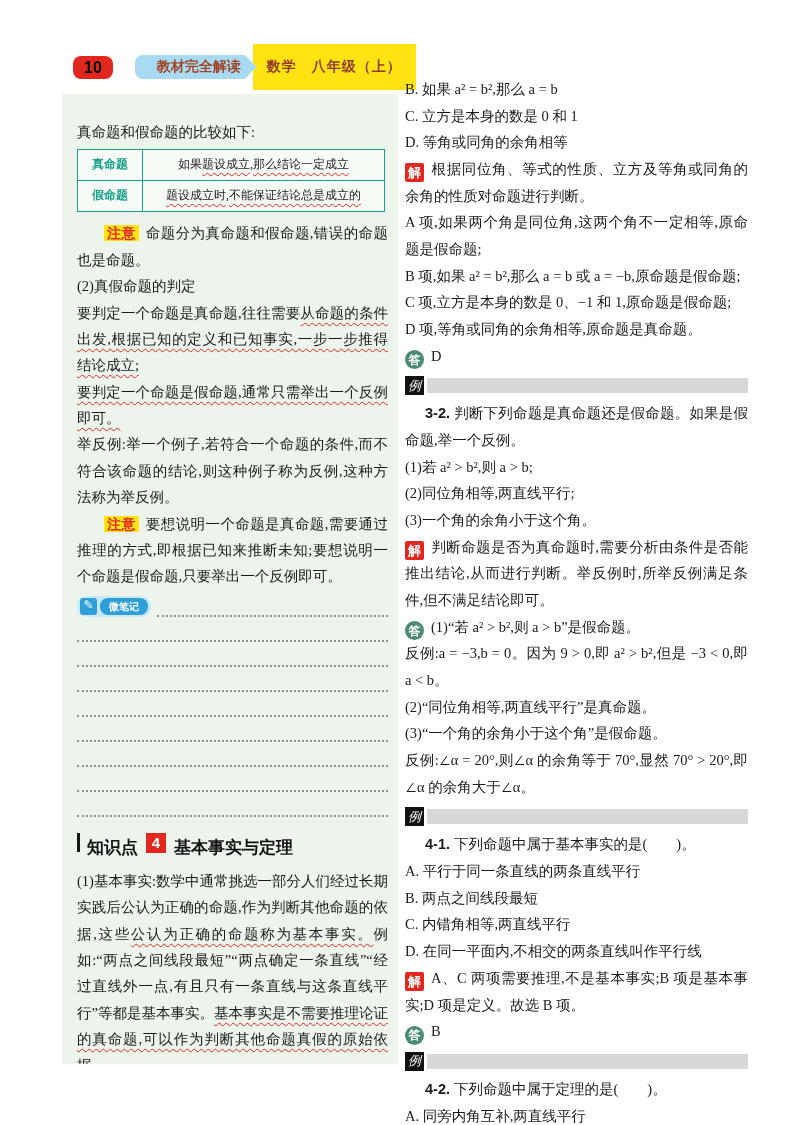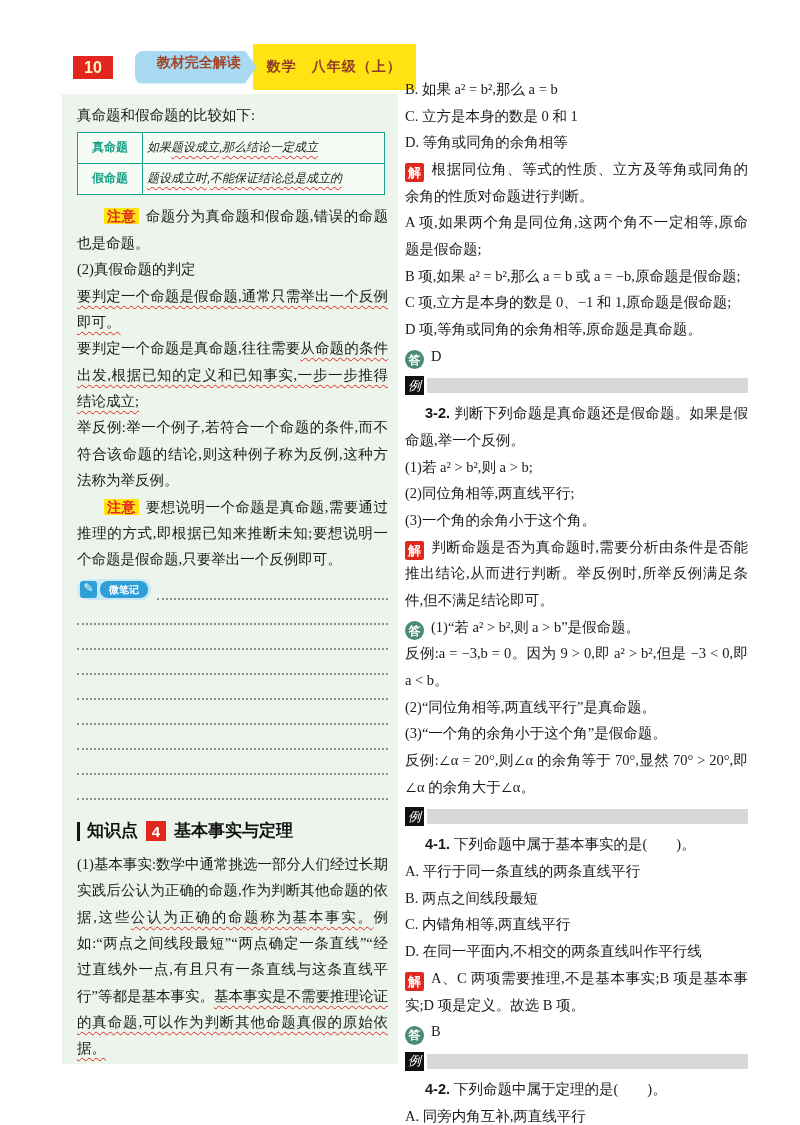--- a/index.html
+++ b/index.html
@@ -1,58 +1,58 @@
 <!DOCTYPE html>
 <html><head>
 <meta charset="utf-8">
 <style>
   html,body{margin:0;padding:0;}
   body{width:800px;height:1125px;position:relative;background:#ffffff;
        font-family:"Liberation Serif",serif;color:#1a1a1a;}
   
   .header{position:absolute;left:73px;top:55px;display:flex;align-items:center;height:24px;
           font-family:"Liberation Sans",sans-serif;}
-  .pgnum{background:#e2281e;color:#fef9c3;font-weight:bold;font-size:16px;
-         padding:1px 11px;line-height:21px;}
+  .pgnum{background:#e2281e;color:#000000;font-weight:bold;font-size:16px;
+         padding:1px 11px;line-height:21px;border-radius:8px;}
   .series{background:#a8dbf3;color:#a04526;font-weight:bold;font-size:14px;
-          margin-left:22px;padding:3px 16px 12px 22px;border-radius:8px 0 0 8px;
+          margin-left:22px;padding:3px 16px 3px 22px;border-radius:8px 0 0 8px;
           clip-path:polygon(0 0,calc(100% - 12px) 0,100% 50%,calc(100% - 12px) 100%,0 100%);}
   .grade{background:#ffe313;color:#8f3b25;font-weight:bold;font-size:14px;
          padding:14px 14px;margin-left:-4px;letter-spacing:1px;}
   
   .leftcol{position:absolute;left:62px;top:94px;width:336px;height:970px;
-           background:#ecf4ec;box-sizing:border-box;padding:8px 10px 10px 15px;
+           background:#ecf4ec;box-sizing:border-box;padding:25px 10px 10px 15px;
            font-size:14.5px;line-height:1.82;overflow:hidden;}
   .para{margin:0;text-align:justify;}
   .kai{font-family:"Liberation Serif",serif;}
   .wavy span, .wavy{ }
   span.wavy{text-decoration:underline;text-decoration-style:wavy;
             text-decoration-color:#e2281e;text-decoration-thickness:1px;
             text-underline-offset:4px;}
   table.cmp{border-collapse:collapse;width:99%;margin:4px 0 8px 0;background:#f6fbf5;}
   table.cmp td{border:1.6px solid #17a189;font-size:12px;height:28px;padding:1px 4px;margin-top:18px;}
   td.tlabel{width:56px;color:#17a189;font-weight:bold;text-align:center;
             font-family:"Liberation Sans",sans-serif;}
-  td.tcontent{font-style:italic;}
+  td.tcontent{text-align:center;}
   .zhuyi{background:#ffe313;color:#e2281e;font-weight:bold;padding:0 3px;
          margin-right:7px;font-family:"Liberation Sans",sans-serif;font-size:14px;margin-left:27px;}
   
   .micronote{margin-top:6px;}
   .mn-head{display:flex;align-items:flex-end;}
   .mn-pill{display:inline-flex;align-items:center;background:#c9e9f8;border-radius:10px;
            padding:2px 3px;}
   .mn-ico{width:17px;height:17px;background:#2f9fd8;color:#fff;font-size:12px;
           display:flex;align-items:center;justify-content:center;border-radius:3px;}
   .mn-label{background:#2f9fd8;color:#fff;font-size:10px;font-weight:bold;
             border-radius:8px;padding:0 9px;margin-left:3px;line-height:17px;
             font-family:"Liberation Sans",sans-serif;}
   .mn-fill{flex:1;border-bottom:2px dotted #8f8f8f;margin-left:6px;height:18px;}
   .dotline{border-bottom:2px dotted #8f8f8f;height:23px;}
   
-  .kp-head{display:flex;align-items:center;margin:16px 0 4px 0;
+  .kp-head{display:flex;margin:16px 0 4px 0;
            font-family:"Liberation Sans",sans-serif;}
   .kp-bar{width:3px;height:19px;background:#151515;margin-right:7px;}
   .kp-label{font-weight:bold;font-size:17px;color:#111;}
   .kp-num{background:#e2281e;color:#fff;font-weight:bold;font-size:15px;width:20px;height:20px;
           display:flex;align-items:center;justify-content:center;margin:0 8px;}
   .kp-title{font-weight:bold;font-size:17px;color:#111;}
   
   .rightcol{position:absolute;left:405px;top:76px;width:343px;font-size:14.5px;
             line-height:1.84;}
   .line{margin:0;text-align:justify;}
@@ -95,22 +95,22 @@
       </tbody>
   </table>
 
   <p class="para kai">
     <span class="zhuyi">注意</span><span>命题分为真命题和假命题,错误的命题也是命题。</span>
   </p>
 
   <p class="para">(2)真假命题的判定</p>
 
   <div>
+      <p class="para"><span>要判定一个命题是真命题,往往需要</span><span class="wavy">从命题的条件出发,根据已知的定义和已知事实,一步一步推得结论成立;</span></p>
       <p class="para"><span class="wavy">要判定一个命题是假命题,通常只需举出一个反例即可。</span></p>
-      <p class="para"><span>要判定一个命题是真命题,往往需要</span><span class="wavy">从命题的条件出发,根据已知的定义和已知事实,一步一步推得结论成立;</span></p>
       <p class="para"><span>举反例:举一个例子,若符合一个命题的条件,而不符合该命题的结论,则这种例子称为反例,这种方法称为举反例。</span></p>
     </div>
 
   <p class="para kai">
     <span class="zhuyi">注意</span><span>要想说明一个命题是真命题,需要通过推理的方式,即根据已知来推断未知;要想说明一个命题是假命题,只要举出一个反例即可。</span>
   </p>
 
   <div class="micronote">
     <div class="mn-head">
       <span class="mn-pill">

